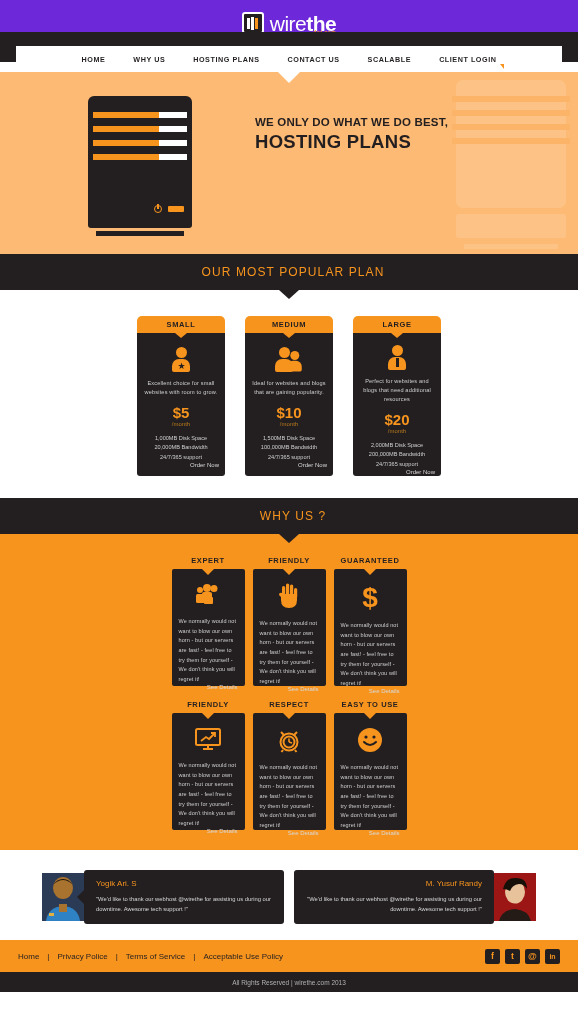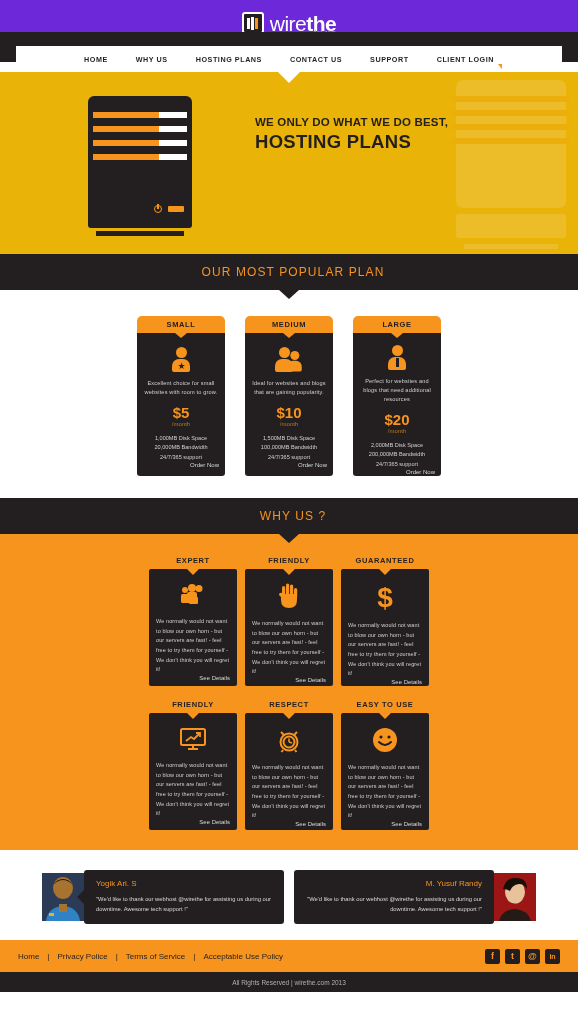--- a/index.html
+++ b/index.html
@@ -54,21 +54,21 @@
     width:0;height:0;border-left:4px solid transparent;border-top:5px solid #f7941e;
   }
 
   
   .blk-corner {
     position:absolute; background:#231f20; width:18px; height:18px;
   }
 
   
   .hero {
-    position:relative; height:182px; background:#eab308; overflow:hidden;
+    position:relative; height:182px; background:#fdba74; overflow:hidden;
   }
   .hero-notch {
     position:absolute; left:50%; transform:translateX(-50%); top:0;
     width:0;height:0;border-left:11px solid transparent;border-right:11px solid transparent;
     border-top:11px solid #ffffff;
   }
   .hero-ghost {
     position:absolute; right:8px; top:6px; width:118px; height:172px;
     opacity:0.13;
   }
@@ -167,21 +167,21 @@
   .ico-person .bd{position:absolute;left:0;top:12px;width:18px;height:13px;border-radius:7px 7px 2px 2px;background:#f7941e;}
   .ico-person .star{position:absolute;left:5.5px;top:15px;font-size:9px;color:#231f20;line-height:1;}
   .ico-person .tie{position:absolute;left:7.5px;top:13px;width:3px;height:9px;background:#231f20;}
   .ico-duo{position:relative;width:28px;height:24px;}
   .ico-duo .p1{position:absolute;left:0;top:0;}
   .ico-duo .p2{position:absolute;left:12px;top:4px;transform:scale(.82);transform-origin:top left;}
 
   
   .why-sec { background:#f7941e; padding:22px 0 20px; }
   .feat-row { display:flex; justify-content:center; gap:8px; margin-bottom:14px; }
-  .feat { width:88px; }
+  .feat { width:73px; }
   .feat-title {
     text-align:center; font-size:7.5px; font-weight:bold; color:#231f20;
     letter-spacing:0.6px; margin-bottom:4px;
   }
   .feat-card {
     position:relative; background:#231f20; padding:14px 7px 7px;
     height:117px; display:flex; flex-direction:column; align-items:center;
     border-radius:2px;
   }
   .feat-card::before {
@@ -259,21 +259,21 @@
   </div>
 
   <div class="nav">
     <div class="blk-corner" style="left:0;top:0;width:16px;height:16px;border-top-left-radius:0;"></div>
     <div class="blk-corner" style="right:0;top:0;width:16px;height:16px;"></div>
     <div class="nav-wrap">
       <div class="nav-item"><span>HOME</span></div>
       <div class="nav-item"><span>WHY US</span></div>
       <div class="nav-item"><span>HOSTING PLANS</span></div>
       <div class="nav-item"><span>CONTACT US</span></div>
-      <div class="nav-item"><span>SUPPORT</span></div>
+      <div class="nav-item"><span>SCALABLE</span></div>
       <div class="nav-item"><span>CLIENT LOGIN</span><span class="caret"></span></div>
     </div>
   </div>
 
   <div class="hero">
     <div class="hero-notch"></div>
 
     <svg class="hero-ghost" viewBox="0 0 118 172">
       <rect x="4" y="2" width="110" height="128" rx="7" fill="#ffffff"></rect>
       <rect x="0" y="18" width="118" height="6" fill="#f7941e"></rect>

